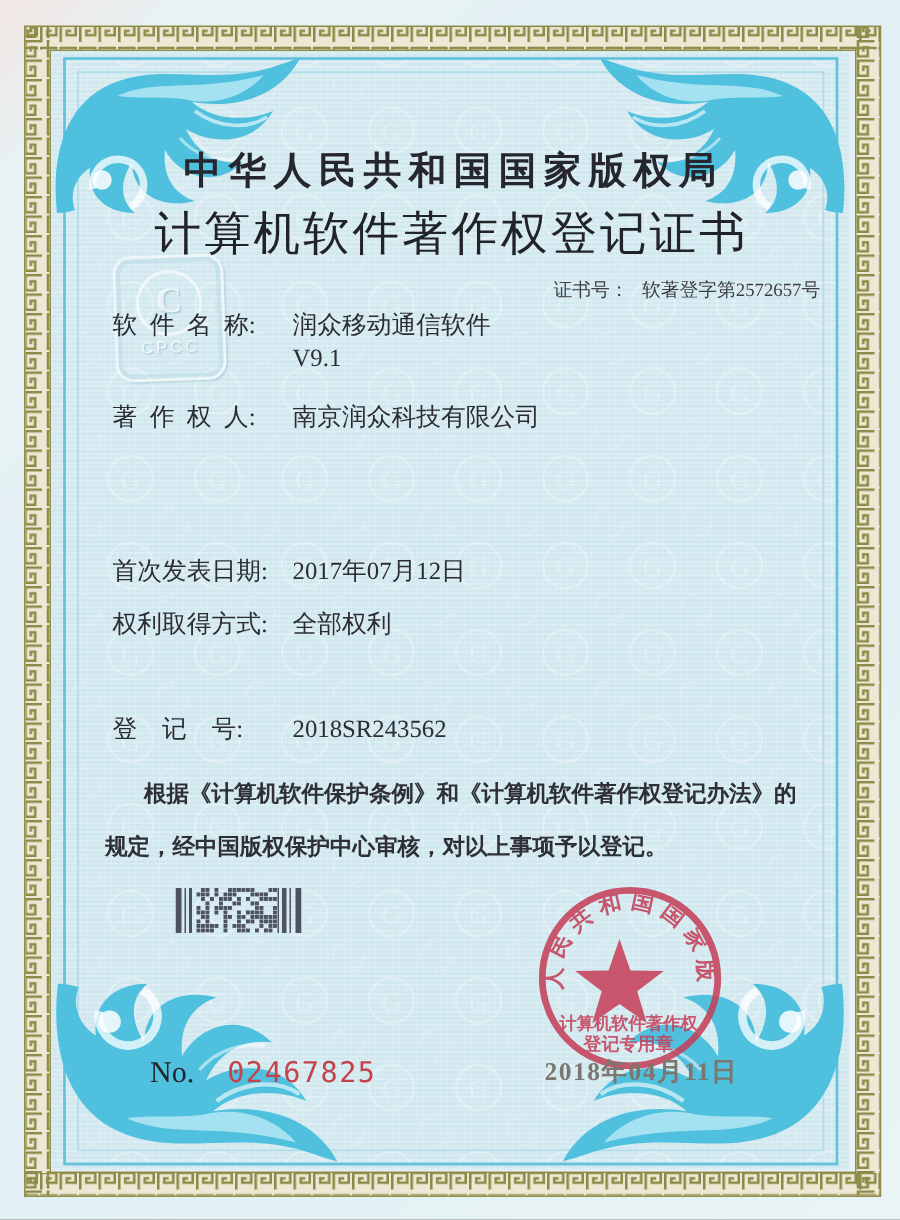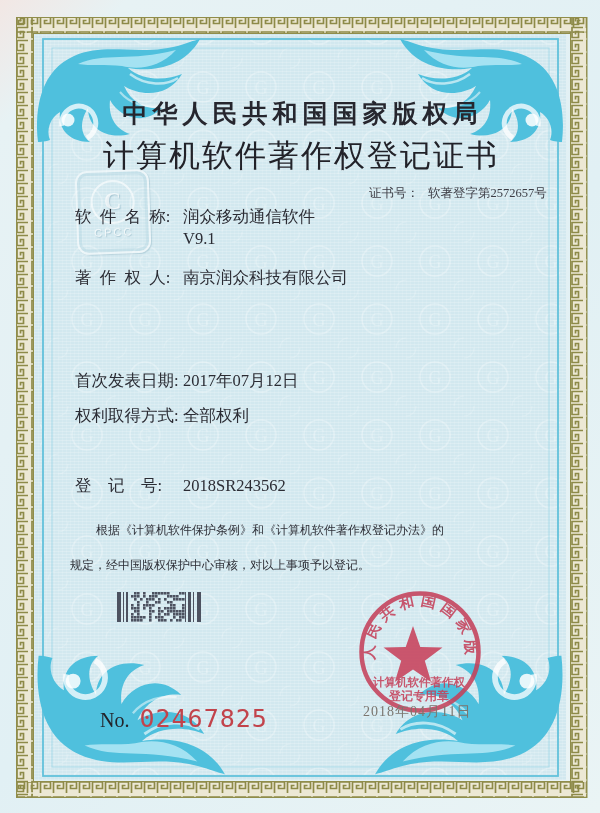--- a/index.html
+++ b/index.html
@@ -30,29 +30,29 @@
   .emboss .c-word{font-size:11px;letter-spacing:2px;font-family:"Liberation Sans",sans-serif;}
   .txt{position:absolute;z-index:4;color:#2b2c34;}
   .title1{left:0;top:97px;width:100%;text-align:center;font-size:25px;font-weight:bold;
           letter-spacing:5px;padding-left:5px;box-sizing:border-box;color:#26262e;}
   .title2{left:0;top:135px;width:100%;text-align:center;font-size:31px;font-weight:normal;
           letter-spacing:2px;padding-left:2px;box-sizing:border-box;color:#222229;}
   .certno{left:369px;top:185px;font-size:12.5px;color:#3c3d45;text-align:center;}
   .certno .lbl{margin-right:9px;}
   .row{left:75px;font-size:16.5px;line-height:22px;}
   .f-label{display:inline-block;width:104px;white-space:pre;vertical-align:top;}
-  .f-value{display:inline-block;margin-left:4px;vertical-align:top;}
+  .f-value{display:inline-block;margin-left:16px;vertical-align:top;}
   .r0{top:206px}.r1{top:267px}.r2{top:335px}.r3{top:370px}.r4{top:405px}.r5{top:440px}.r6{top:475px}
-  .statement{left:70px;top:513px;width:468px;font-size:12px;line-height:35px;color:#2e2f37;}
+  .statement{left:70px;top:513px;width:468px;font-size:15px;line-height:35px;color:#2e2f37;font-weight:bold;}
   .statement .l1{text-indent:26px;}
   .barcode{position:absolute;left:117px;top:592px;z-index:4;}
-  .seal-date{left:363px;top:703px;font-size:14px;letter-spacing:1px;color:#7b766f;z-index:6;}
+  .seal-date{left:363px;top:703px;font-size:17px;letter-spacing:1px;color:#7b766f;z-index:6;font-weight:bold;}
   .no-line{left:100px;top:704px;font-size:20px;z-index:5;color:#23242b;}
   .no-line .serial{font-family:"DejaVu Sans Mono","Liberation Mono",monospace;
-                   color:#c2434b;font-size:25px;letter-spacing:1px;margin-left:10px;}
+                   color:#c2434b;font-size:19px;letter-spacing:1px;margin-left:22px;}
   svg.seal{position:absolute;left:345px;top:575px;z-index:5;opacity:.87;}
 </style>
 </head>
 <body>
 
 <div class="page">
 
   <div class="inner-bg"></div>
 
   <svg class="deco" width="600" height="813" viewBox="0 0 600 813">

